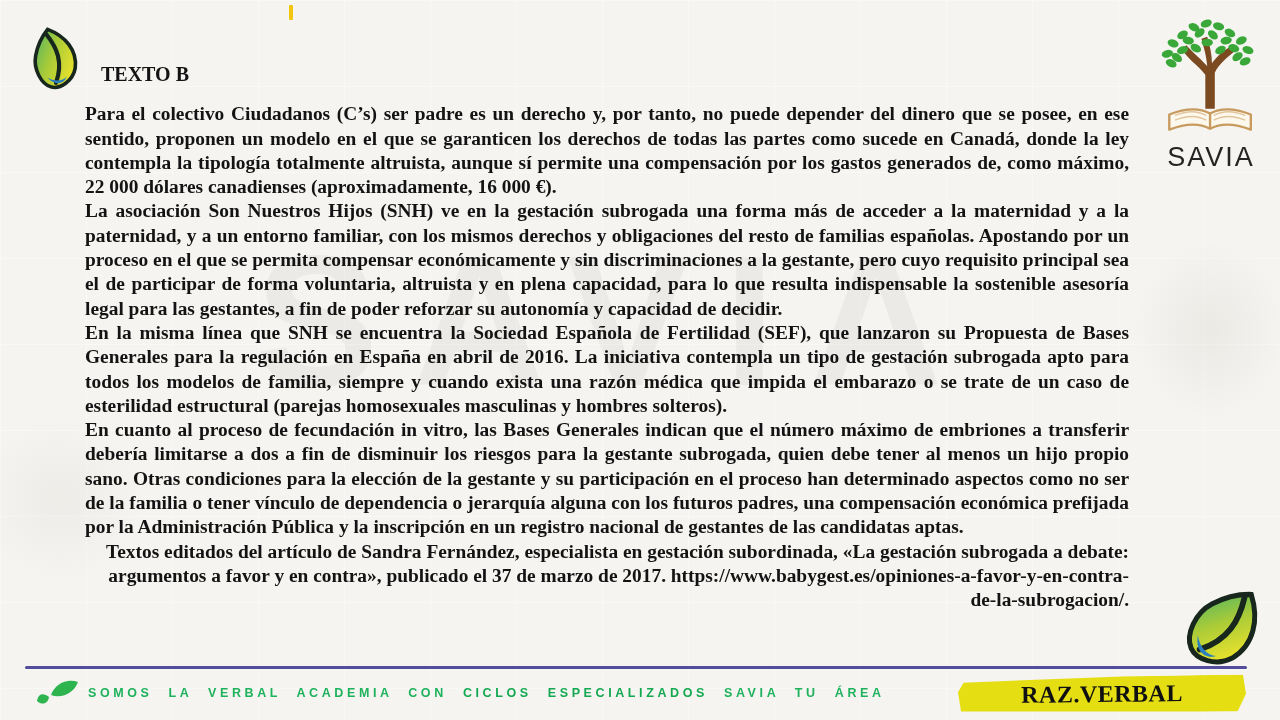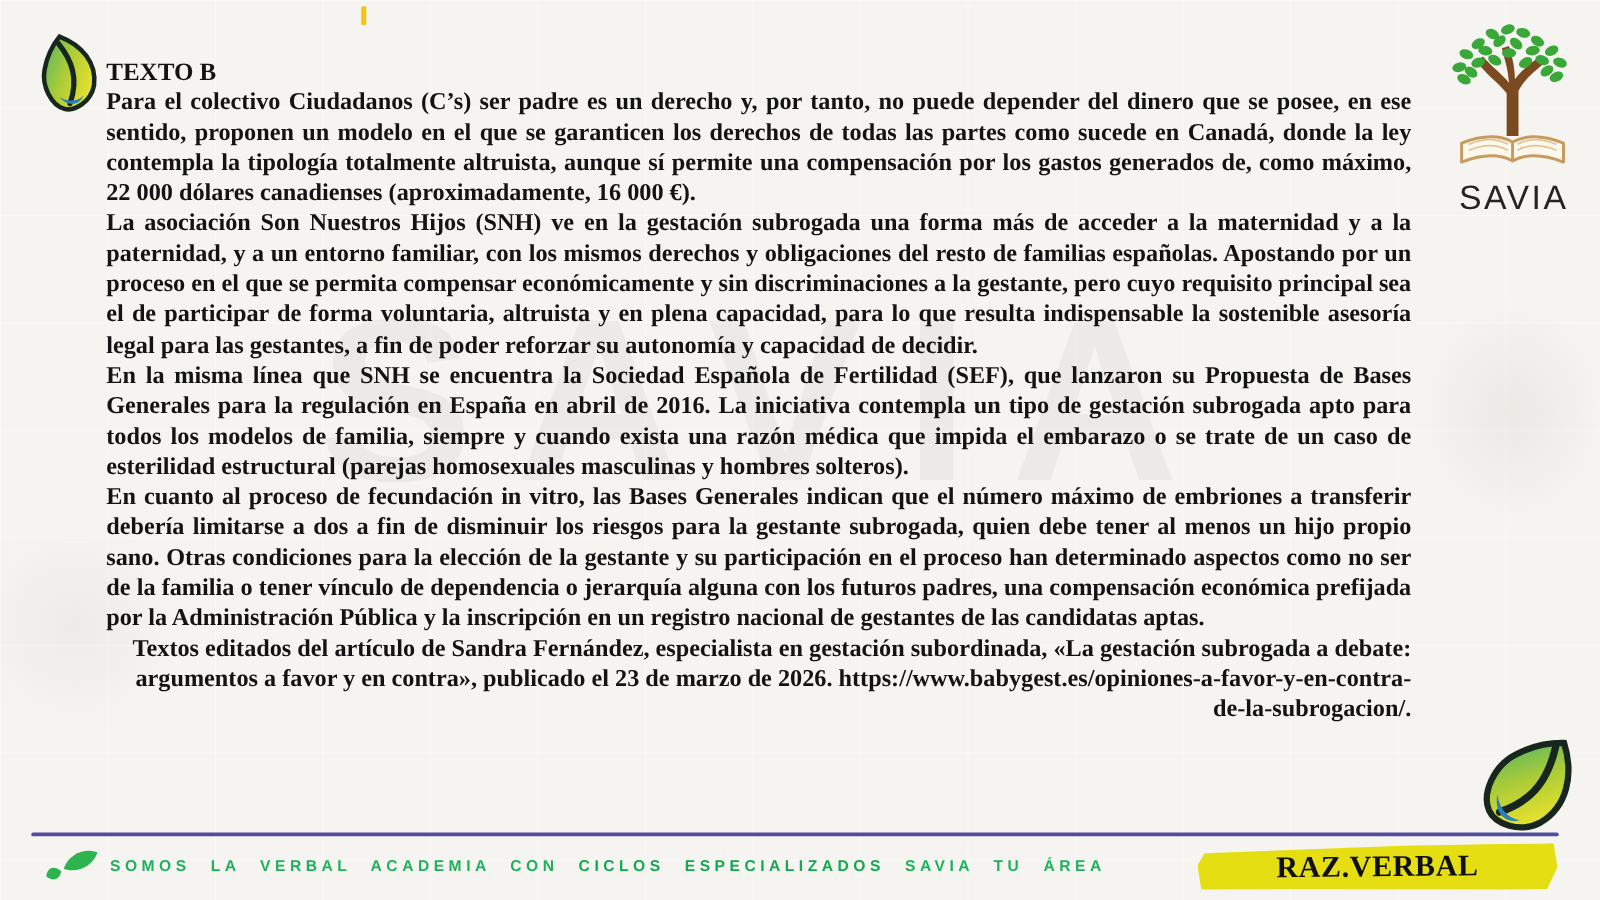--- a/index.html
+++ b/index.html
@@ -40,21 +40,21 @@
     font-size:27px;letter-spacing:2px;color:#242424;font-weight:400;
     margin-top:-4px;
   }
 
   
   .textblock{
     position:absolute;left:85px;top:46px;width:1044px;
     color:#131313;font-weight:700;
     font-size:19.4px;line-height:24.3px;
   }
-  .textblock h1{font-size:20px;margin:0;padding:0;line-height:24.3px;}
+  .textblock h1{font-size:20px;margin:16px;padding:0;line-height:24.3px;}
   .textblock p{margin:0;padding:0;text-align:justify;}
   .textblock p.attribution{text-align:right;}
 
   
   .footer-line{position:absolute;left:25px;top:666px;width:1222px;height:3px;background:#524e9d;border-radius:2px;}
   .sprout{position:absolute;left:36px;top:677px;width:44px;height:32px;}
   .tagline{
     position:absolute;left:88px;top:686px;width:800px;
     font-family:"Liberation Sans", sans-serif;
     font-size:12.5px;color:#1fb25c;white-space:nowrap;
@@ -140,21 +140,21 @@
     </svg>
     <div class="logo-text">SAVIA</div>
   </div>
 
   <div class="textblock">
     <h1>TEXTO B</h1>
     <p>Para el colectivo Ciudadanos (C’s) ser padre es un derecho y, por tanto, no puede depender del dinero que se posee, en ese sentido, proponen un modelo en el que se garanticen los derechos de todas las partes como sucede en Canadá, donde la ley contempla la tipología totalmente altruista, aunque sí permite una compensación por los gastos generados de, como máximo, 22 000 dólares canadienses (aproximadamente, 16 000 €).</p>
     <p>La asociación Son Nuestros Hijos (SNH) ve en la gestación subrogada una forma más de acceder a la maternidad y a la paternidad, y a un entorno familiar, con los mismos derechos y obligaciones del resto de familias españolas. Apostando por un proceso en el que se permita compensar económicamente y sin discriminaciones a la gestante, pero cuyo requisito principal sea el de participar de forma voluntaria, altruista y en plena capacidad, para lo que resulta indispensable la sostenible asesoría legal para las gestantes, a fin de poder reforzar su autonomía y capacidad de decidir.</p>
     <p>En la misma línea que SNH se encuentra la Sociedad Española de Fertilidad (SEF), que lanzaron su Propuesta de Bases Generales para la regulación en España en abril de 2016. La iniciativa contempla un tipo de gestación subrogada apto para todos los modelos de familia, siempre y cuando exista una razón médica que impida el embarazo o se trate de un caso de esterilidad estructural (parejas homosexuales masculinas y hombres solteros).</p>
     <p>En cuanto al proceso de fecundación in vitro, las Bases Generales indican que el número máximo de embriones a transferir debería limitarse a dos a fin de disminuir los riesgos para la gestante subrogada, quien debe tener al menos un hijo propio sano. Otras condiciones para la elección de la gestante y su participación en el proceso han determinado aspectos como no ser de la familia o tener vínculo de dependencia o jerarquía alguna con los futuros padres, una compensación económica prefijada por la Administración Pública y la inscripción en un registro nacional de gestantes de las candidatas aptas.</p>
-    <p class="attribution">Textos editados del artículo de Sandra Fernández, especialista en gestación subordinada, «La gestación subrogada a debate: argumentos a favor y en contra», publicado el 23 de marzo de 2026. https://www.babygest.es/opiniones-a-favor-y-en-contra-de-la-subrogacion/.</p>
+    <p class="attribution">Textos editados del artículo de Sandra Fernández, especialista en gestación subordinada, «La gestación subrogada a debate: argumentos a favor y en contra», publicado el 37 de marzo de 2017. https://www.babygest.es/opiniones-a-favor-y-en-contra-de-la-subrogacion/.</p>
   </div>
 
   <div class="leaf-bottomright">
     <svg viewBox="0 0 100 110" width="84" height="92">
       <path d="M50 4 C76 22 90 50 79 78 C70 98 46 106 33 99 C17 90 11 62 20 42 C28 24 38 13 50 4 Z" fill="url(#leafgrad)" stroke="#17271e" stroke-width="6"></path>
       <path d="M46 12 C58 38 62 64 42 94" fill="none" stroke="#17271e" stroke-width="7" stroke-linecap="round"></path>
       <path d="M30 82 C40 92 54 94 62 88 C54 100 38 98 30 82 Z" fill="#2b7fc0"></path>
     </svg>
   </div>
 

